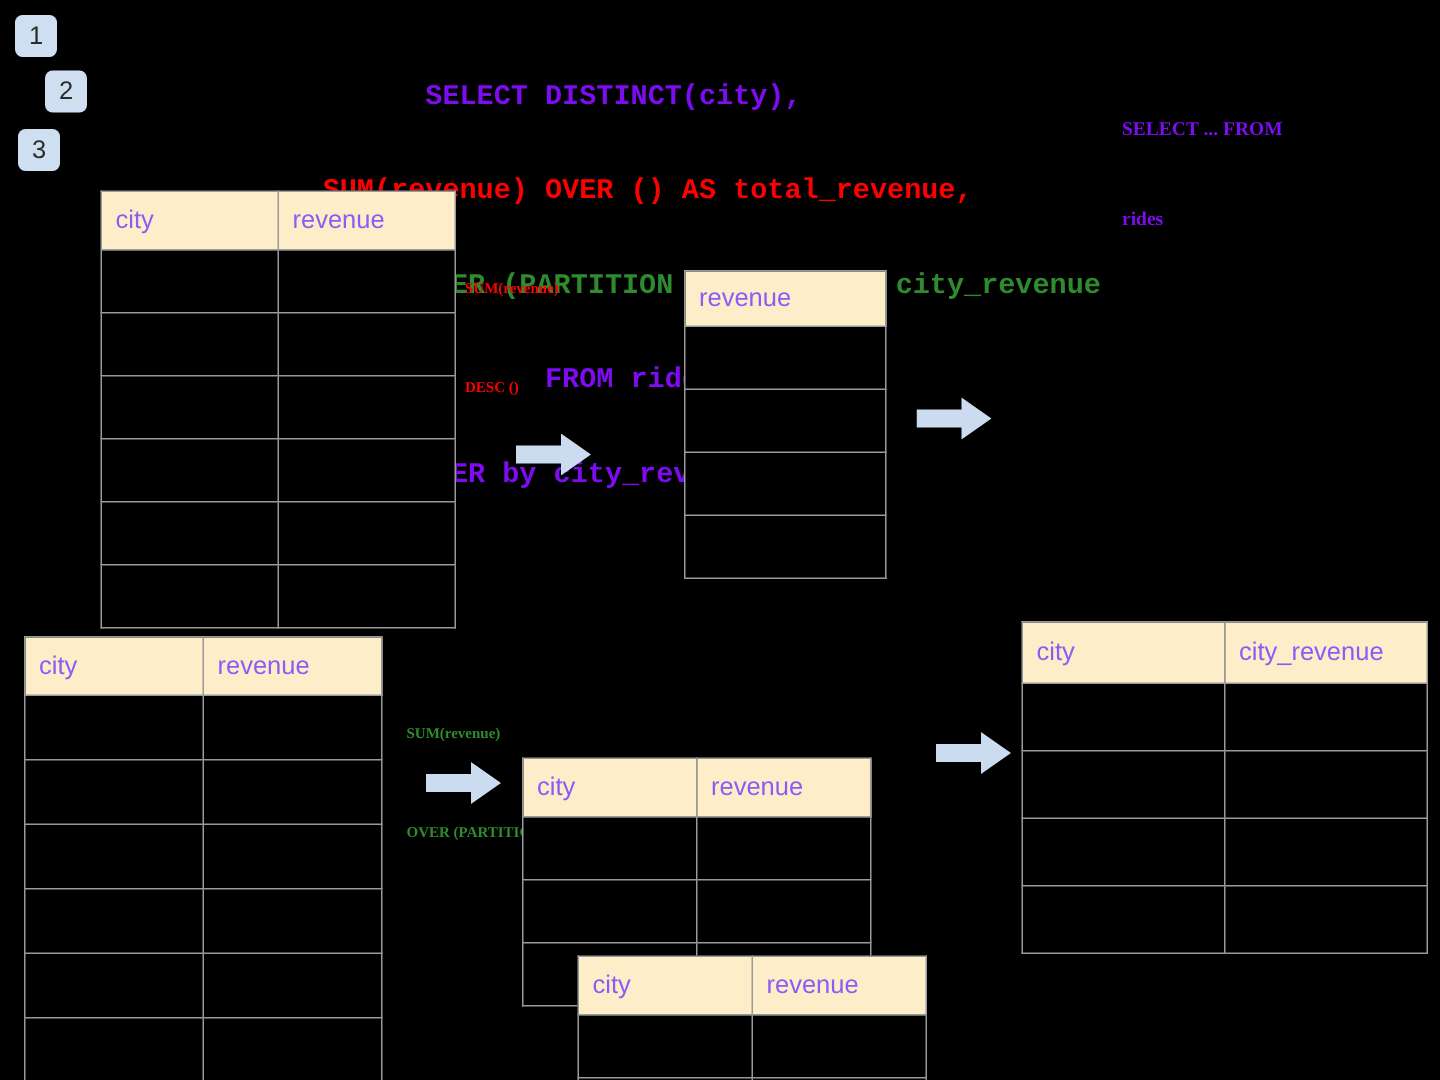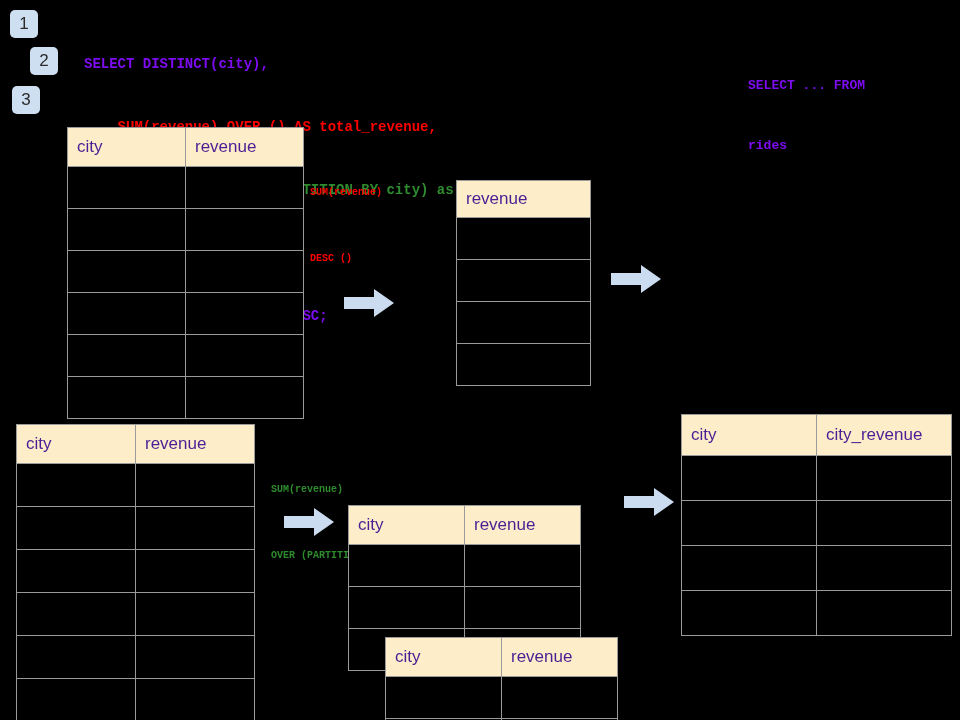--- a/index.html
+++ b/index.html
@@ -22,53 +22,54 @@
     font-size:17px;
     line-height:28px;
     text-align:center;
     font-family:"Liberation Sans", sans-serif;
   }
 
   
   .code{
     position:absolute;
     font-family:"Liberation Mono","DejaVu Sans Mono",monospace;
-    font-size:14px;
+    font-size:19px;
     font-weight:bold;
     white-space:pre;
     letter-spacing:0px;
     line-height:21px;
+    text-align:center;
   }
   .code .l{display:block;white-space:pre;}
 
   .annot{
     position:absolute;
     font-family:"Liberation Mono","DejaVu Sans Mono",monospace;
     font-size:10px;
     font-weight:bold;
     white-space:pre;
     line-height:22px;
   }
-  .annot .l{display:block;white-space:pre;}
+  .annot .l{display:block;white-space:pre;font-family:Liberation Serif, serif;}
 
   
   .tbl{
     position:absolute;
     border-collapse:collapse;
     table-layout:fixed;
     background:#000;
   }
   .tbl td{
     border:1px solid #9a9a9a;
     padding:0;
     background:#000;
   }
   .tbl td.hd{
     background:#fdeec9;
-    color:#4c1d95;
+    color:#8b5cf6;
     font-size:17px;
     font-family:"Liberation Sans", sans-serif;
     padding:0 0 0 9px;
     vertical-align:middle;
   }
 
   
   .arrow{position:absolute;}
   .arrow svg{display:block;}
 </style>

